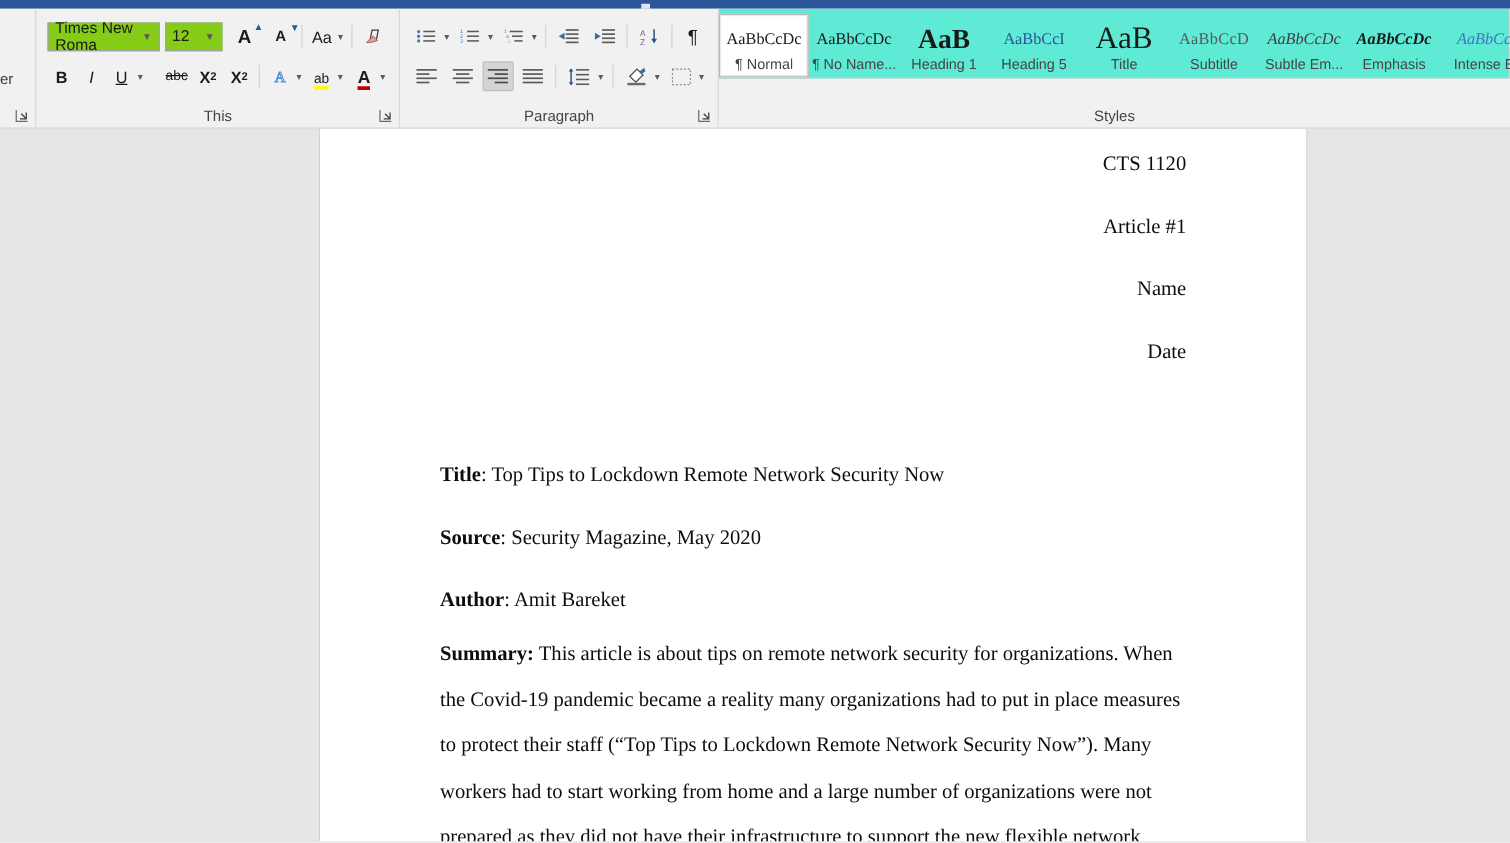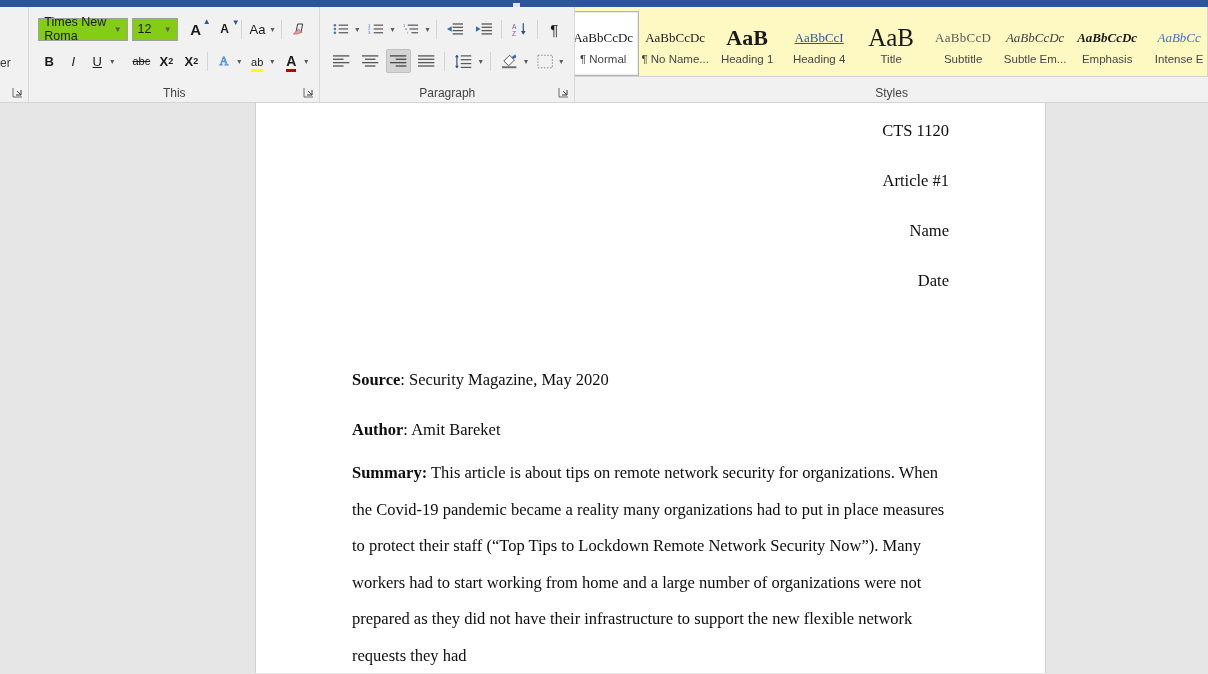--- a/index.html
+++ b/index.html
@@ -92,24 +92,23 @@
   .hl-box .bar { position: absolute; left: 0; right: 0; bottom: -3px; height: 3px; }
 
   
   .g-para { width: 255px; padding: 0 9px; }
   .g-para .row1, .g-para .row2 { height: 26px; }
 
   
   .g-styles { flex: 1 1 auto; padding: 0; overflow: hidden; }
   .style-gallery {
     display: flex; align-items: stretch;
-    height: 70px; padding-top: 4px;
+    height: 56px; padding-top: 4px;
     border: 1px solid #d4d4d4; border-left: none; border-top: none;
-    background: #fef9c3;
-    justify-content: center;
+    background: #5eead4;
   }
   .style-item {
     width: 72px; flex: 0 0 72px;
     display: flex; flex-direction: column; align-items: center; justify-content: center;
     cursor: default; border: 1px solid transparent;
     overflow: hidden;
   }
   .style-item.sel { border: 1px solid #b5b5b5; background: #fff; box-shadow: inset 0 0 0 1px #eaeaea; }
   .style-sample {
     font-family: "Liberation Serif", serif;
@@ -118,21 +117,21 @@
     display: flex; align-items: center; justify-content: center;
     width: 100%; overflow: hidden;
   }
   .style-name {
     font-size: 11.5px; color: #454545;
     white-space: nowrap; overflow: hidden;
     max-width: 70px; text-align: center;
   }
   .s-big { font-size: 22px; font-weight: bold; }
   .s-title { font-size: 25px; font-weight: normal; }
-  .s-blue { color: #2f5496; text-decoration: underline; }
+  .s-blue { color: #2f5496; }
   .s-gray { color: #595959; letter-spacing: .3px; }
   .s-itl { font-style: italic; color: #404040; }
   .s-itlb { font-style: italic; font-weight: bold; color: #1a1a1a; }
   .s-itlblue { font-style: italic; color: #4472c4; }
 
   
   .canvas {
     position: relative;
     height: calc(674px - 7px - 97px);
     background: #e6e6e6;
@@ -424,21 +423,21 @@
           <div class="style-item">
             <div class="style-sample ">AaBbCcDc</div>
             <div class="style-name">¶ No Name...</div>
           </div>
           <div class="style-item">
             <div class="style-sample s-big">AaB</div>
             <div class="style-name">Heading 1</div>
           </div>
           <div class="style-item">
             <div class="style-sample s-blue">AaBbCcI</div>
-            <div class="style-name">Heading 4</div>
+            <div class="style-name">Heading 5</div>
           </div>
           <div class="style-item">
             <div class="style-sample s-title">AaB</div>
             <div class="style-name">Title</div>
           </div>
           <div class="style-item">
             <div class="style-sample s-gray">AaBbCcD</div>
             <div class="style-name">Subtitle</div>
           </div>
           <div class="style-item">
@@ -464,20 +463,21 @@
   <div class="page">
     <div class="doc">
       <div id="header-lines">
           <div class="hdr-line first">CTS 1120</div>
           <div class="hdr-line">Article #1</div>
           <div class="hdr-line">Name</div>
           <div class="hdr-line">Date</div>
         </div>
       <div class="gap"></div>
       <div id="meta-fields">
+          <div class="meta-line"><span class="lbl">Title</span><span>: Top Tips to Lockdown Remote Network Security Now</span></div>
           <div class="meta-line"><span class="lbl">Source</span><span>:  Security Magazine, May 2020</span></div>
           <div class="meta-line"><span class="lbl">Author</span><span>: Amit Bareket</span></div>
         </div>
       <div class="body-para">
         <span class="lbl">Summary:</span><span> This article is about tips on remote network security for organizations.  When the Covid-19 pandemic became a reality many organizations had to put in place measures to protect their staff (“Top Tips to Lockdown Remote Network Security Now”).  Many workers had to start working from home and a large number of organizations were not prepared as they did not have their infrastructure to support the new flexible network requests they had</span>
       </div>
     </div>
   </div>
 </div>
 

